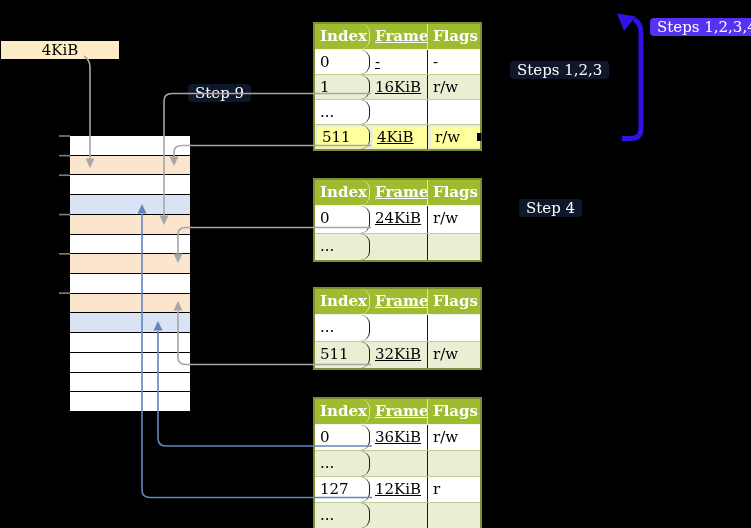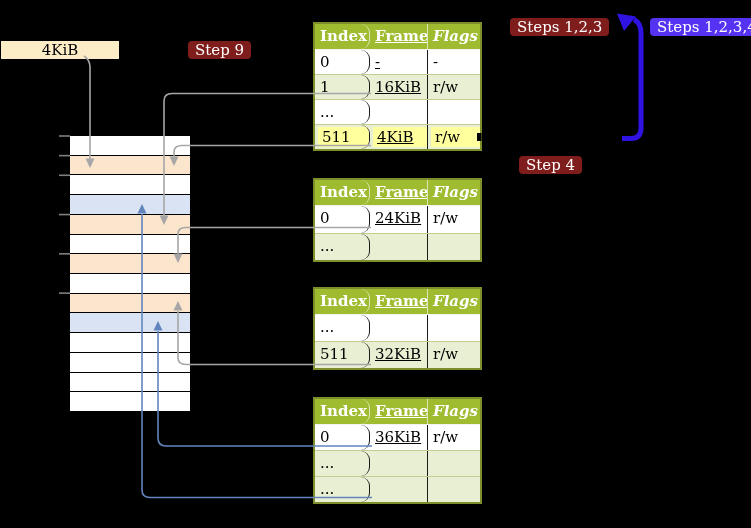--- a/index.html
+++ b/index.html
@@ -7,21 +7,21 @@
     width:751px;height:528px;position:relative;overflow:hidden;
     background:#000;
     font-family:"DejaVu Serif","Liberation Serif",serif;
   }
   
   .badge{
     position:absolute;height:18px;line-height:18px;
     padding:0 7px;border-radius:4px;
     color:#fff;font-size:15px;white-space:nowrap;
   }
-  .badge.red{background:#7f1d1d;}
+  .badge.red{background:#0f172a;margin-top:43px;}
   .badge.blue{background:#5633f2;}
   #label-4kib{
     position:absolute;left:1px;top:41px;width:118px;height:18px;
     background:#fcedc6;color:#000;text-align:center;
     line-height:18px;font-size:15px;
   }
   #badge-step0{left:188px;top:41px;}
   #badge-steps123{left:510px;top:18px;}
   #badge-steps1234{left:650px;top:18px;}
   #badge-step4{left:519px;top:156px;text-align:center;}
@@ -53,21 +53,21 @@
   }
   .cell{
     box-sizing:border-box;overflow:hidden;white-space:nowrap;
     padding:2px 0 0 5px;font-size:15px;line-height:20px;color:#000;
   }
   .c0{width:55px;border-radius:9px;}.c1{width:58px;text-decoration:underline;}.c2{flex:1;}
   .thead .cell{
     color:#fff;font-weight:bold;
     border-right:1.5px solid #dde6bb;
   }
-  .thead .cell.c2{border-right:none;font-style:italic;}
+  .thead .cell.c2{border-right:none;}
   .trow:not(.thead){border-top:1px solid #c3cd92;}
   .trow.first{border-top:1.5px solid #f4f4ee;}
   .trow:not(.thead) .cell{border-right:1px solid #1a1a1a;}
   .trow:not(.thead) .cell.c2{border-right:none;}
   .trow.shade{background:#e9efd3;}
   .hl{background:#ffff9e;padding:0 4px;margin-left:-2px;}
 
   
   #overlay{
     position:absolute;left:0;top:0;width:751px;height:528px;
@@ -176,20 +176,25 @@
     <div class="trow first">
       <div class="cell c0">0</div>
       <div class="cell c1">36KiB</div>
       <div class="cell c2">r/w</div>
     </div>
     <div class="trow shade">
       <div class="cell c0">...</div>
       <div class="cell c1"></div>
       <div class="cell c2"></div>
     </div>
+    <div class="trow">
+      <div class="cell c0">127</div>
+      <div class="cell c1">12KiB</div>
+      <div class="cell c2">r</div>
+    </div>
     <div class="trow shade">
       <div class="cell c0">...</div>
       <div class="cell c1"></div>
       <div class="cell c2"></div>
     </div>
   </div>
 
 <svg id="overlay" viewBox="0 0 751 528">
 
   <g stroke="#a6a6a6" fill="#a6a6a6">

